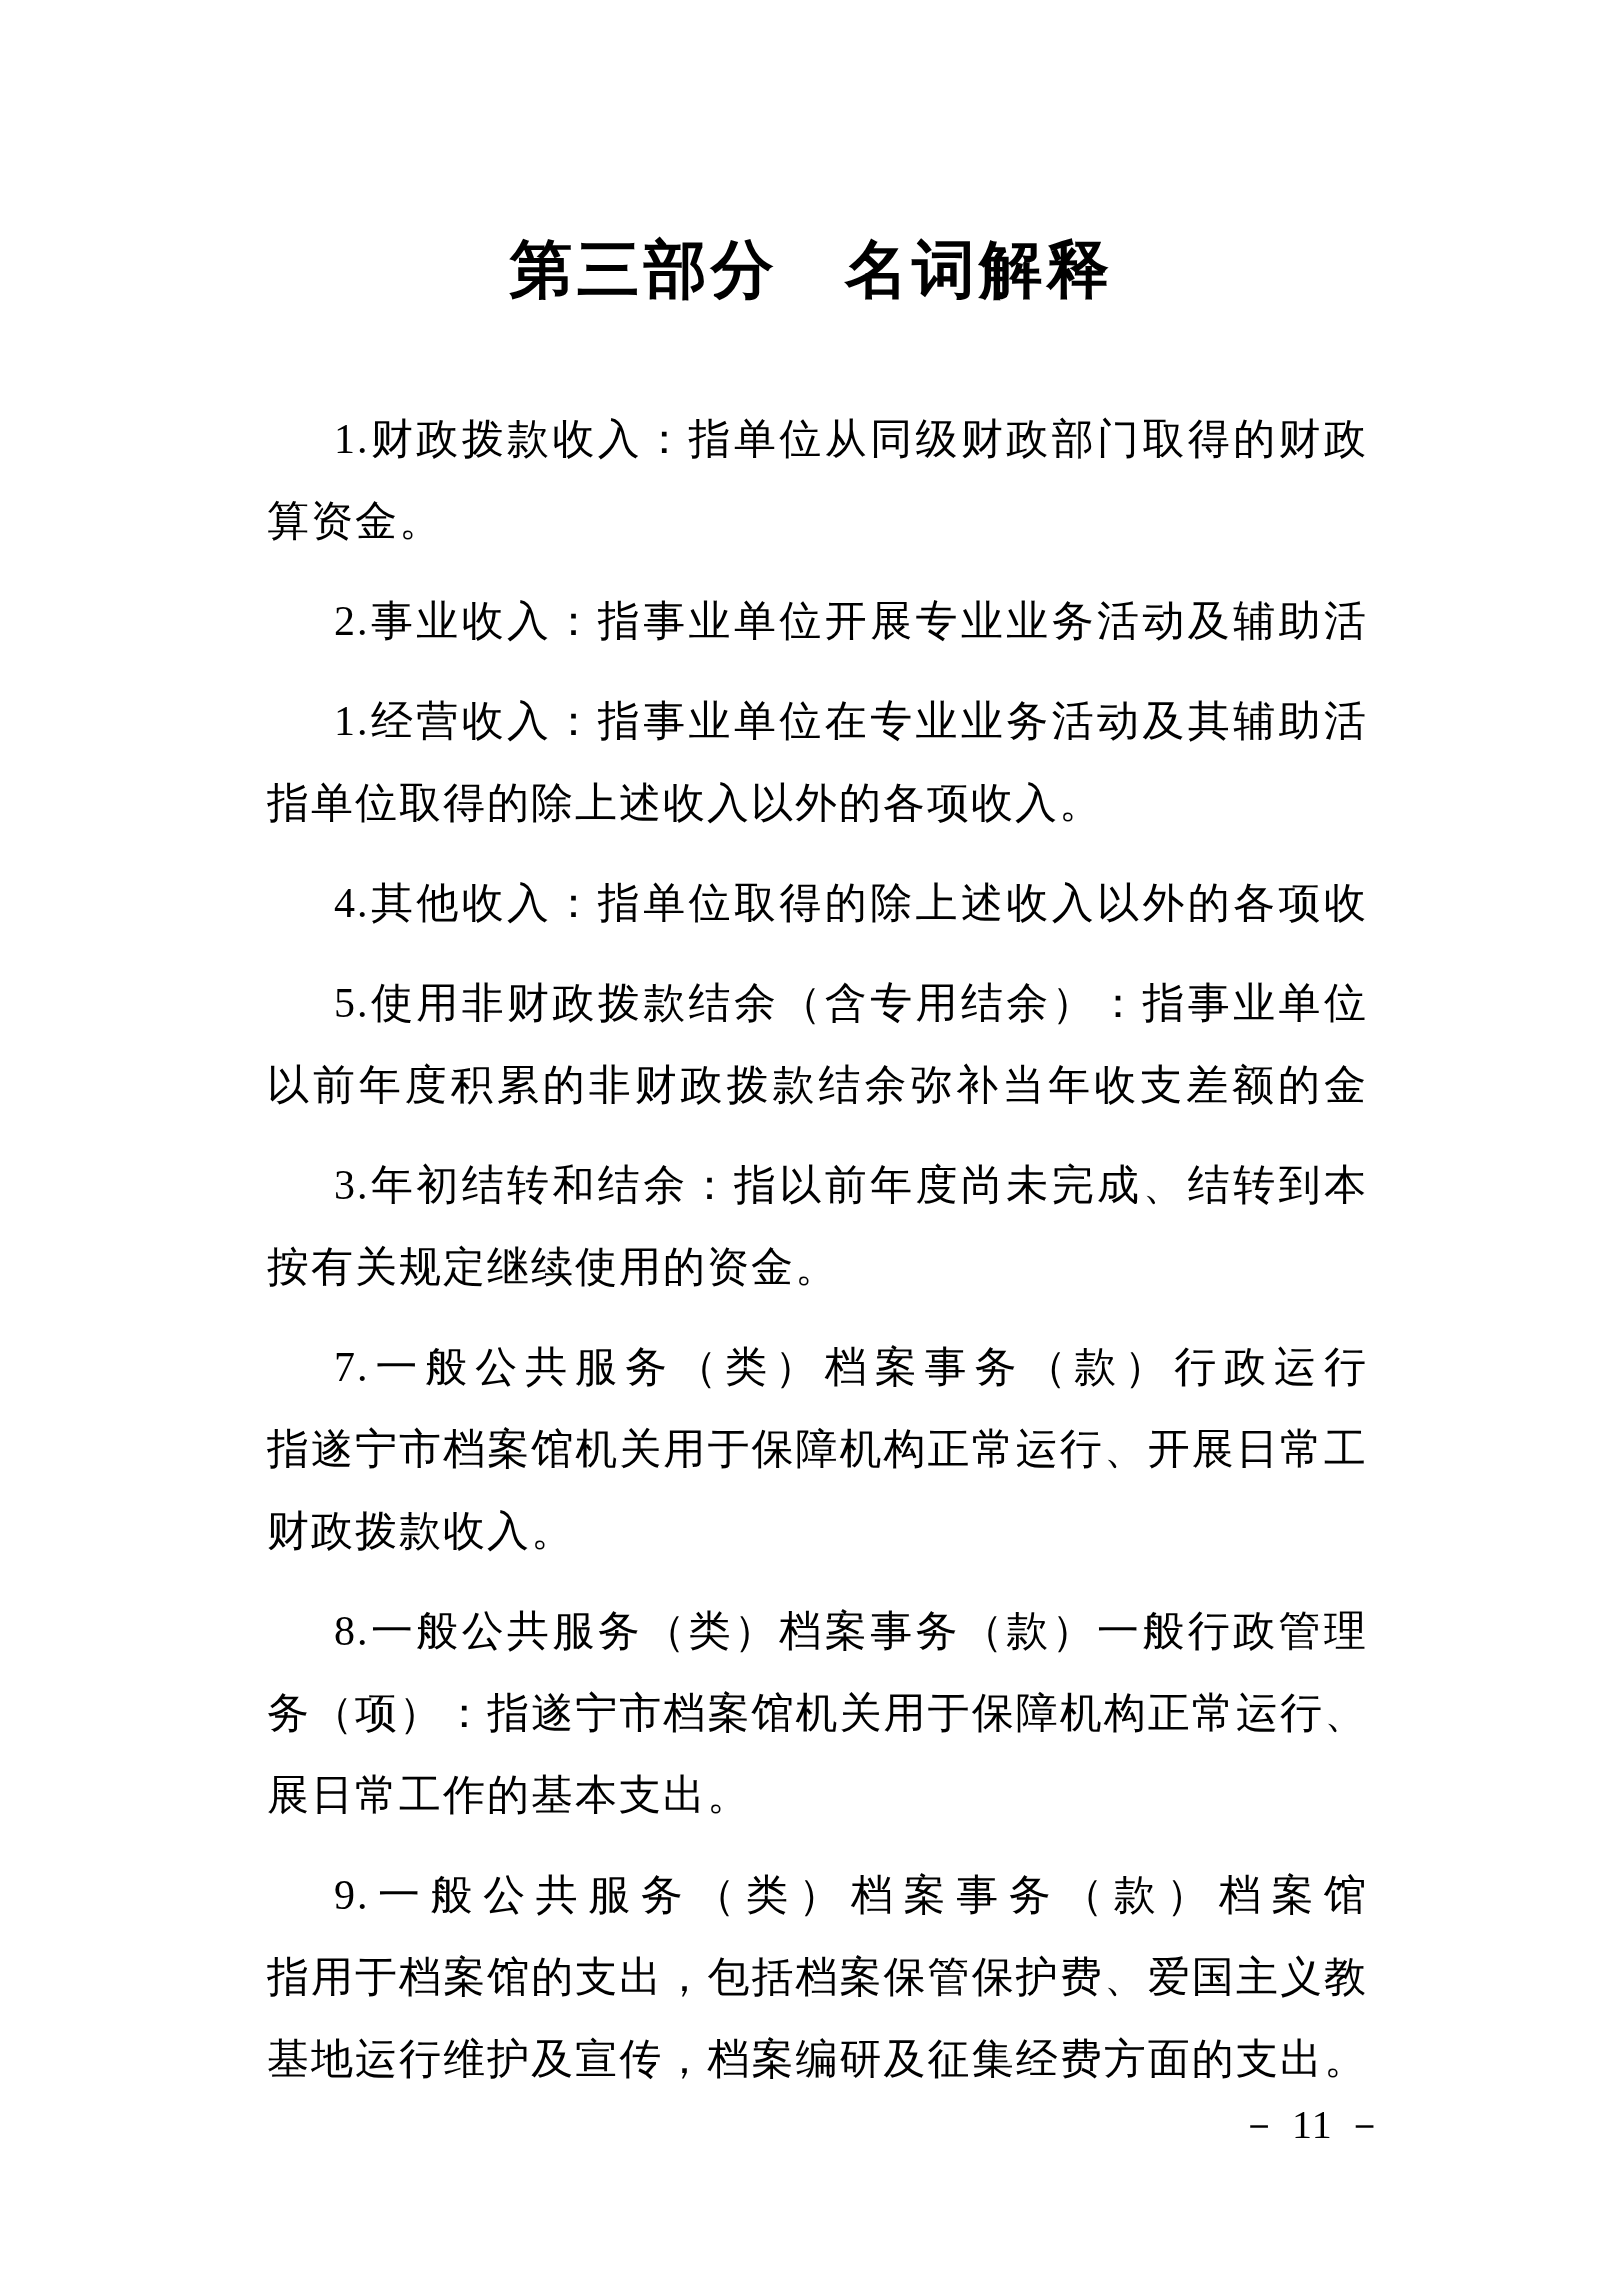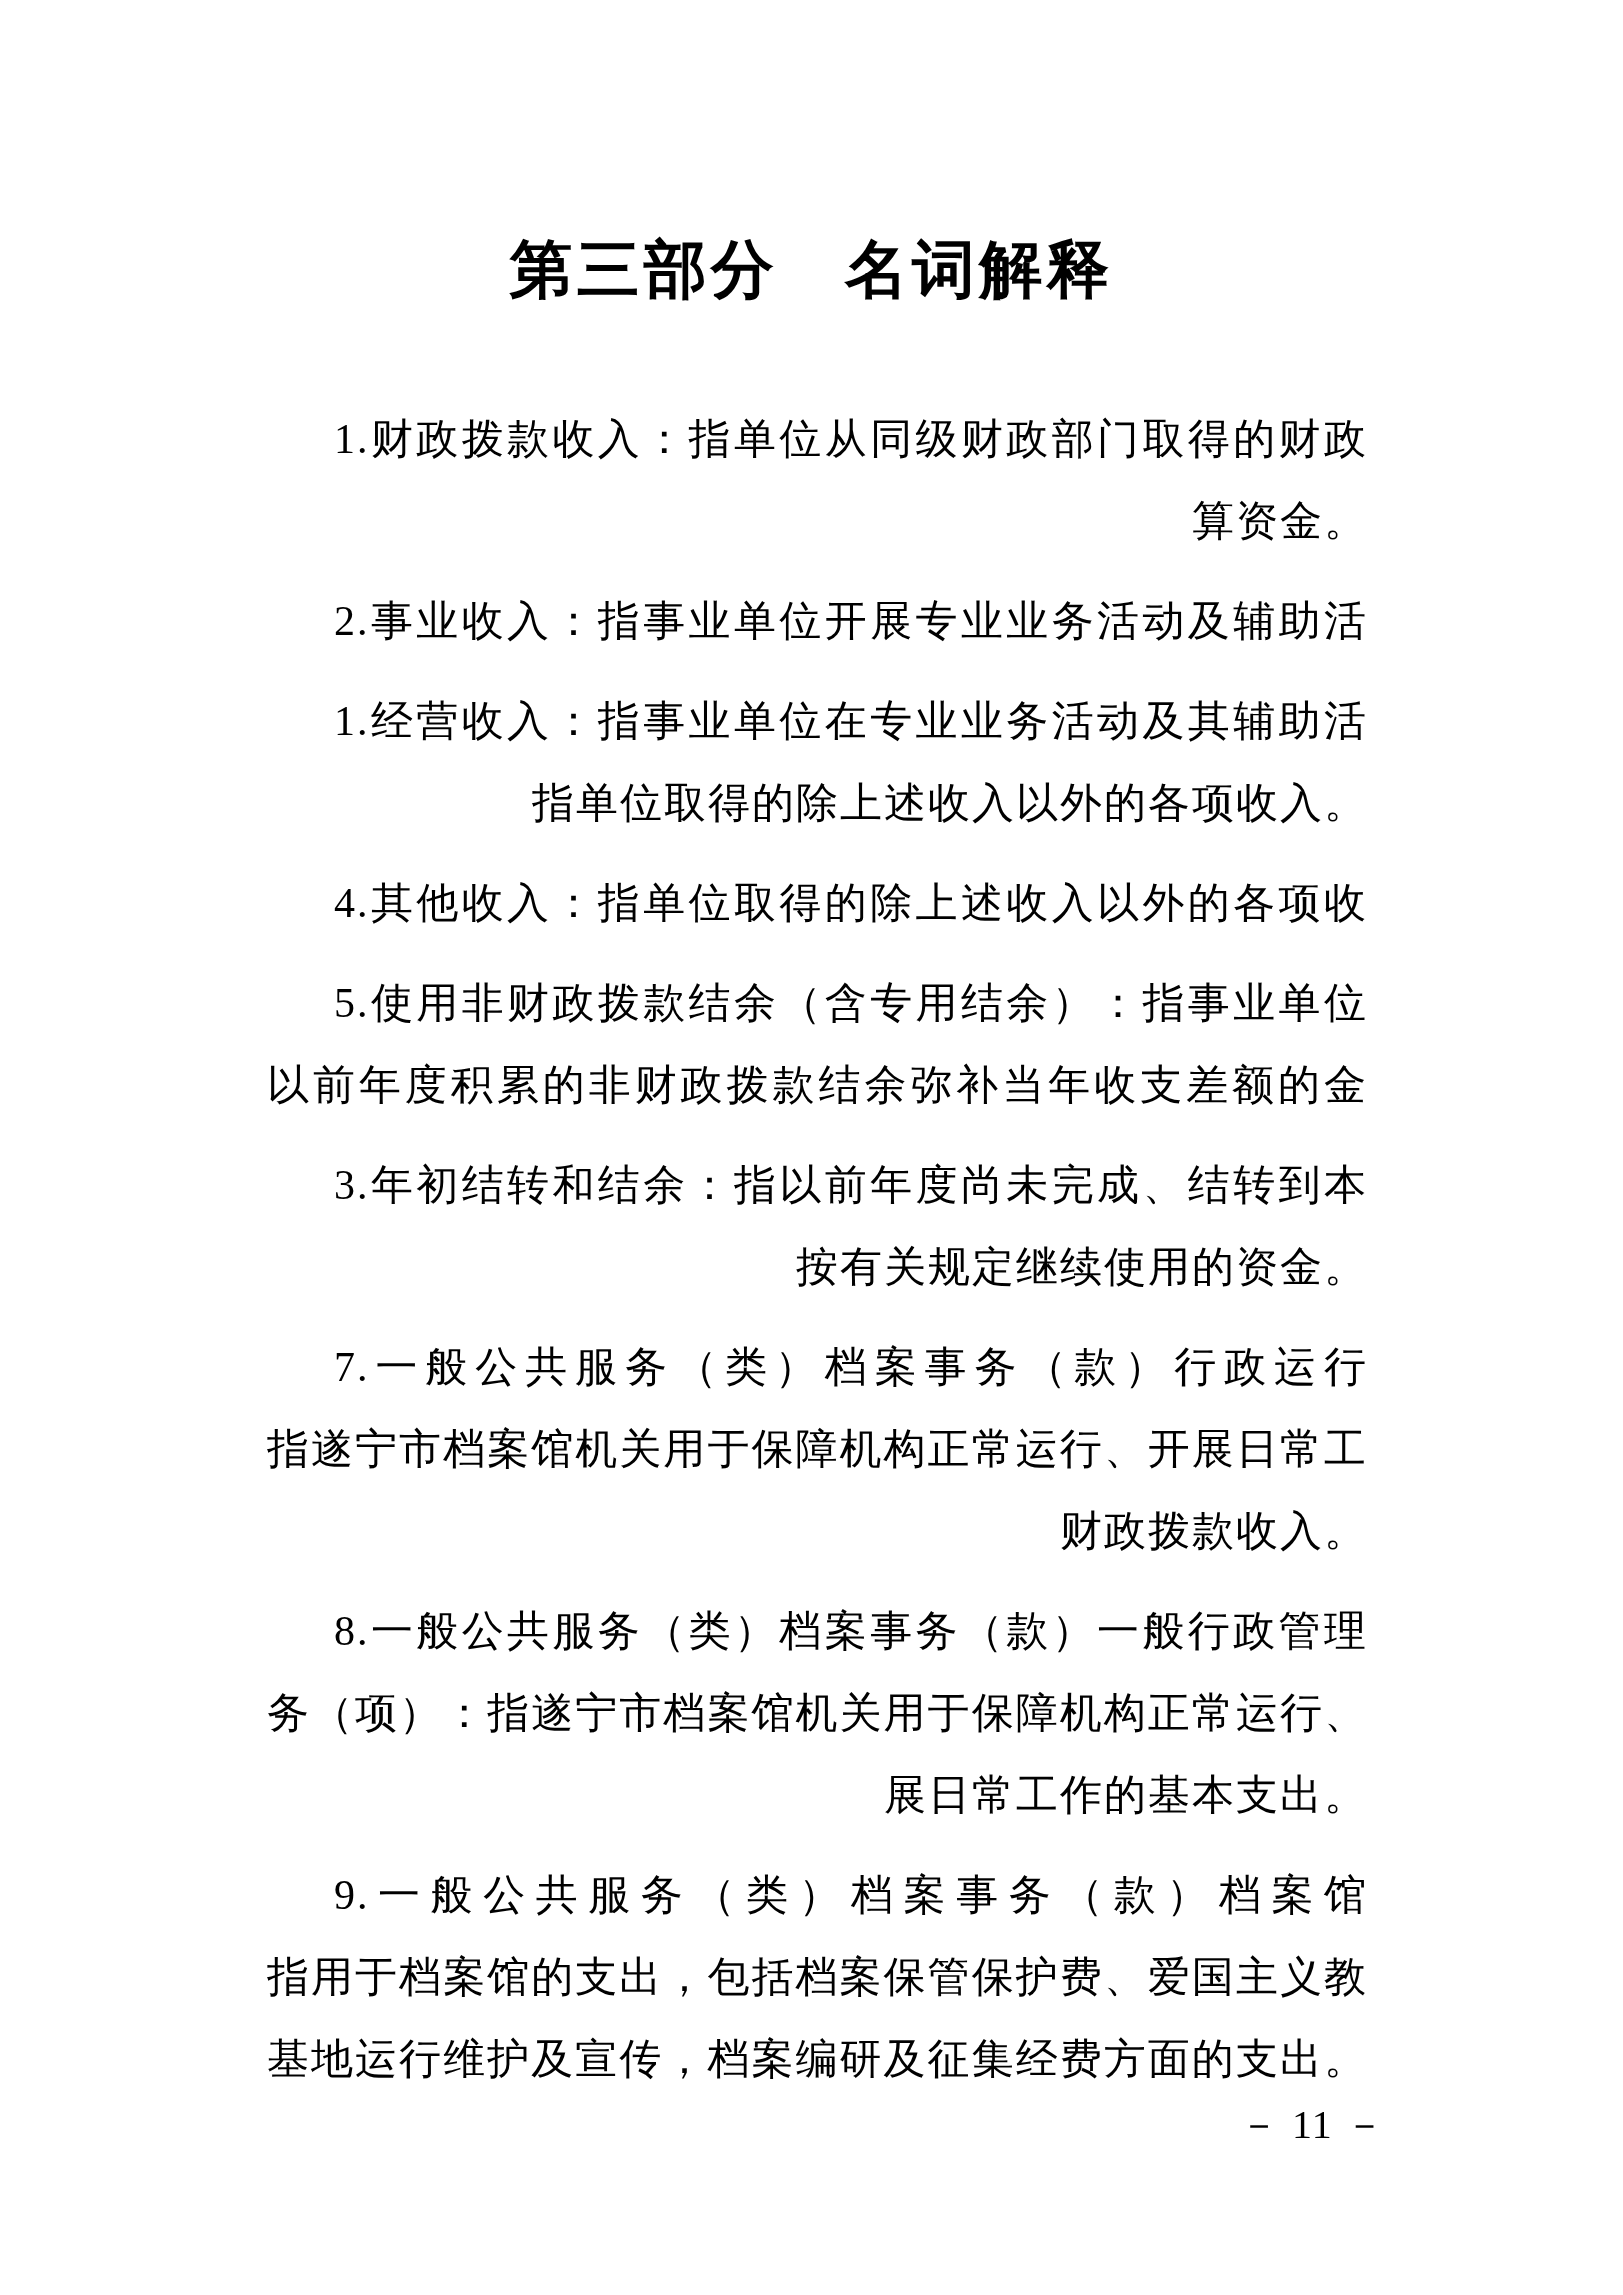--- a/index.html
+++ b/index.html
@@ -36,21 +36,21 @@
     font-size: 42px;
     line-height: 82px;
     letter-spacing: 2px;
   }
   .para {
     margin: 18px;
   }
   .line {
     height: 82px;
     overflow: hidden;
-    text-align: right;
+    text-align: left;
   }
   .line.first {
     text-indent: 67px;
   }
   .line.fill {
     text-align: justify;
     text-align-last: justify;
     text-justify: inter-character;
   }
   .page-number {

